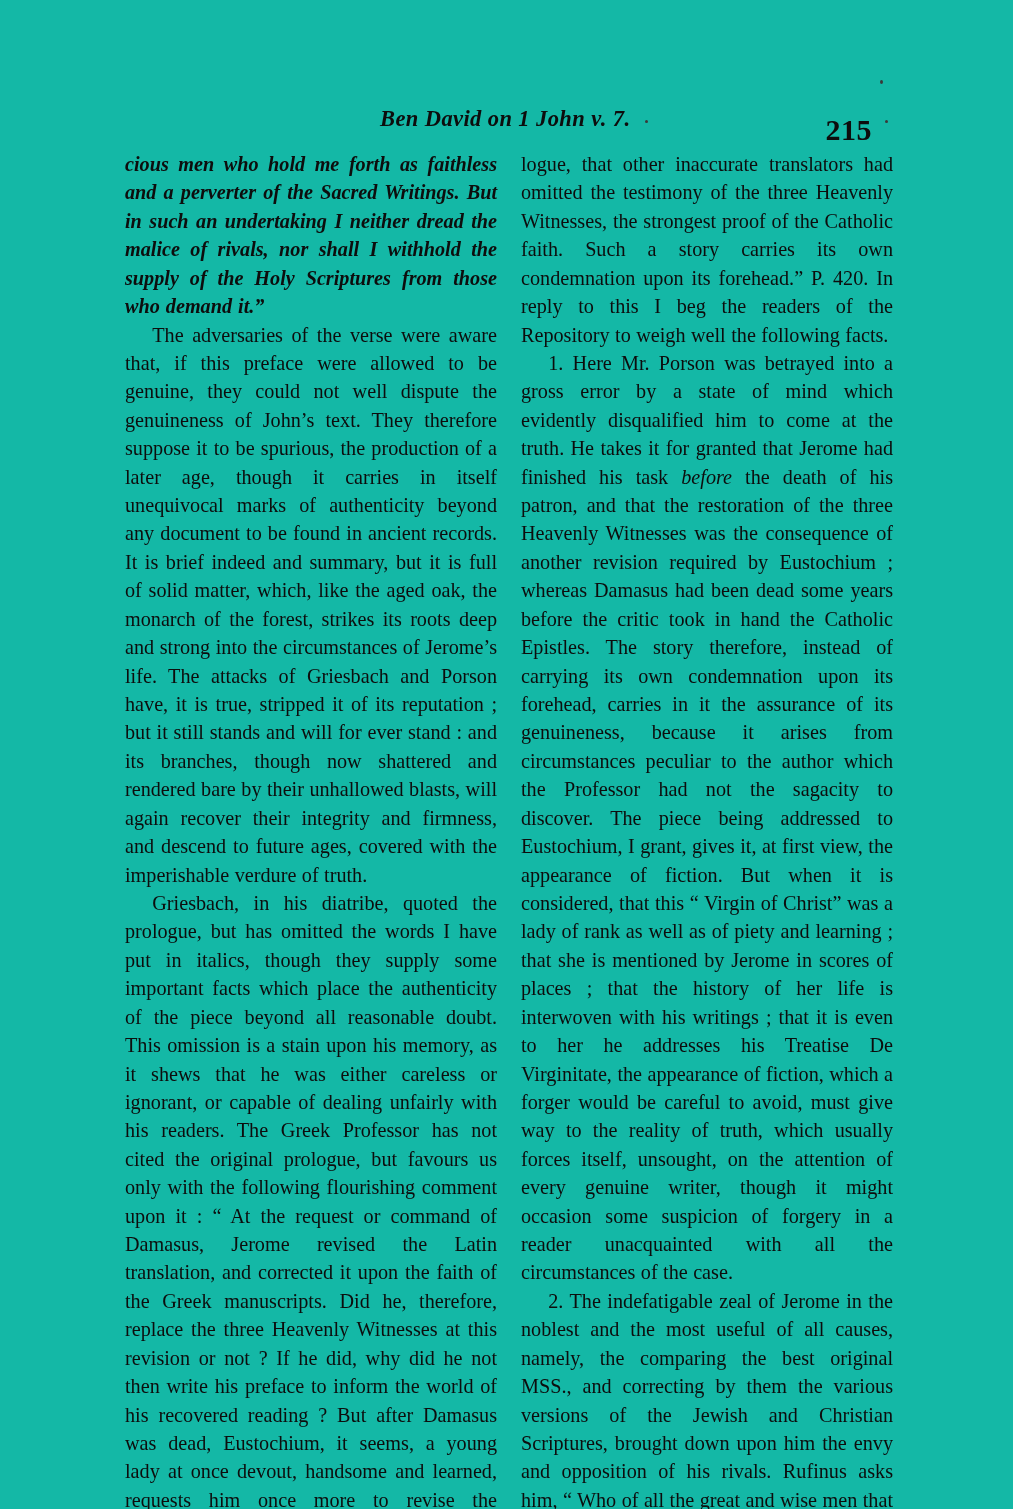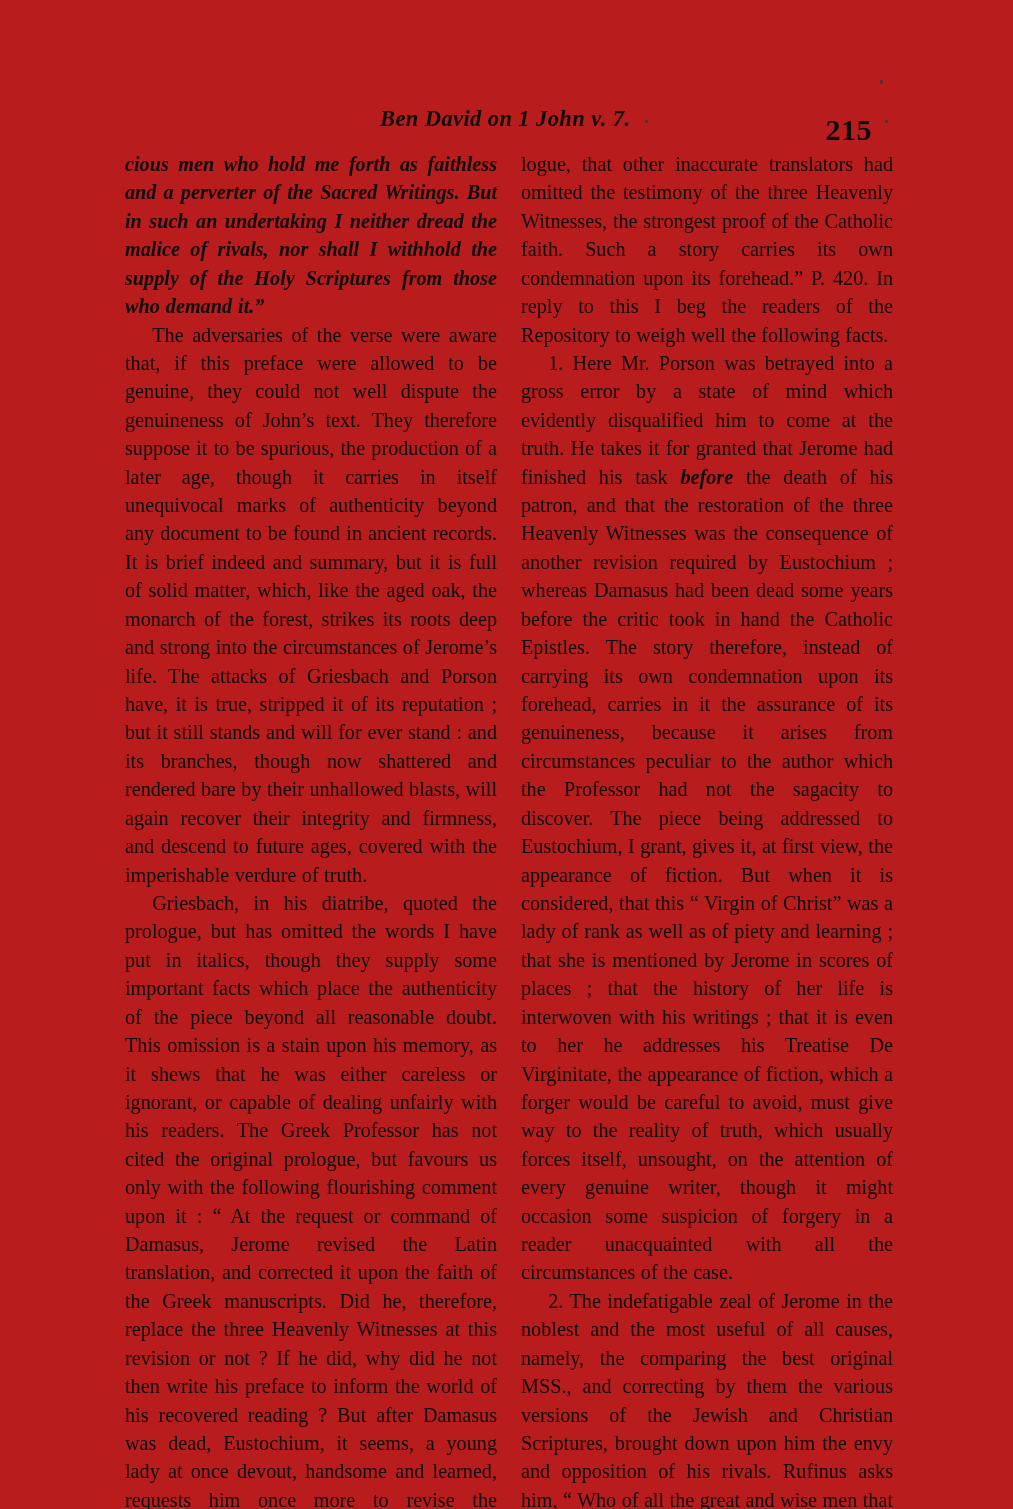--- a/index.html
+++ b/index.html
@@ -16,21 +16,21 @@
     color: #0d0d0d;
     overflow: hidden;
   }
 
   .page {
     position: absolute;
     left: 0;
     top: 0;
     width: 1013px;
     height: 1509px;
-    background: #b91c1c;
+    background: #14b8a6;
   }
 
   
   .running-head {
     position: absolute;
     left: 125px;
     top: 106px;
     width: 765px;
     height: 34px;
   }
@@ -92,21 +92,20 @@
     font-style: italic;
     font-weight: bold;
     text-indent: 0;
     word-spacing: 1px;
   }
   p.first-flow {
     text-indent: 0;
   }
   .ital {
     font-style: italic;
-    font-weight: bold;
   }
 </style>
 </head>
 <body>
 
 <div class="page">
 
   <div class="running-head">
     <div class="head-title">
       <span>Ben David on 1 John v. 7.</span>

